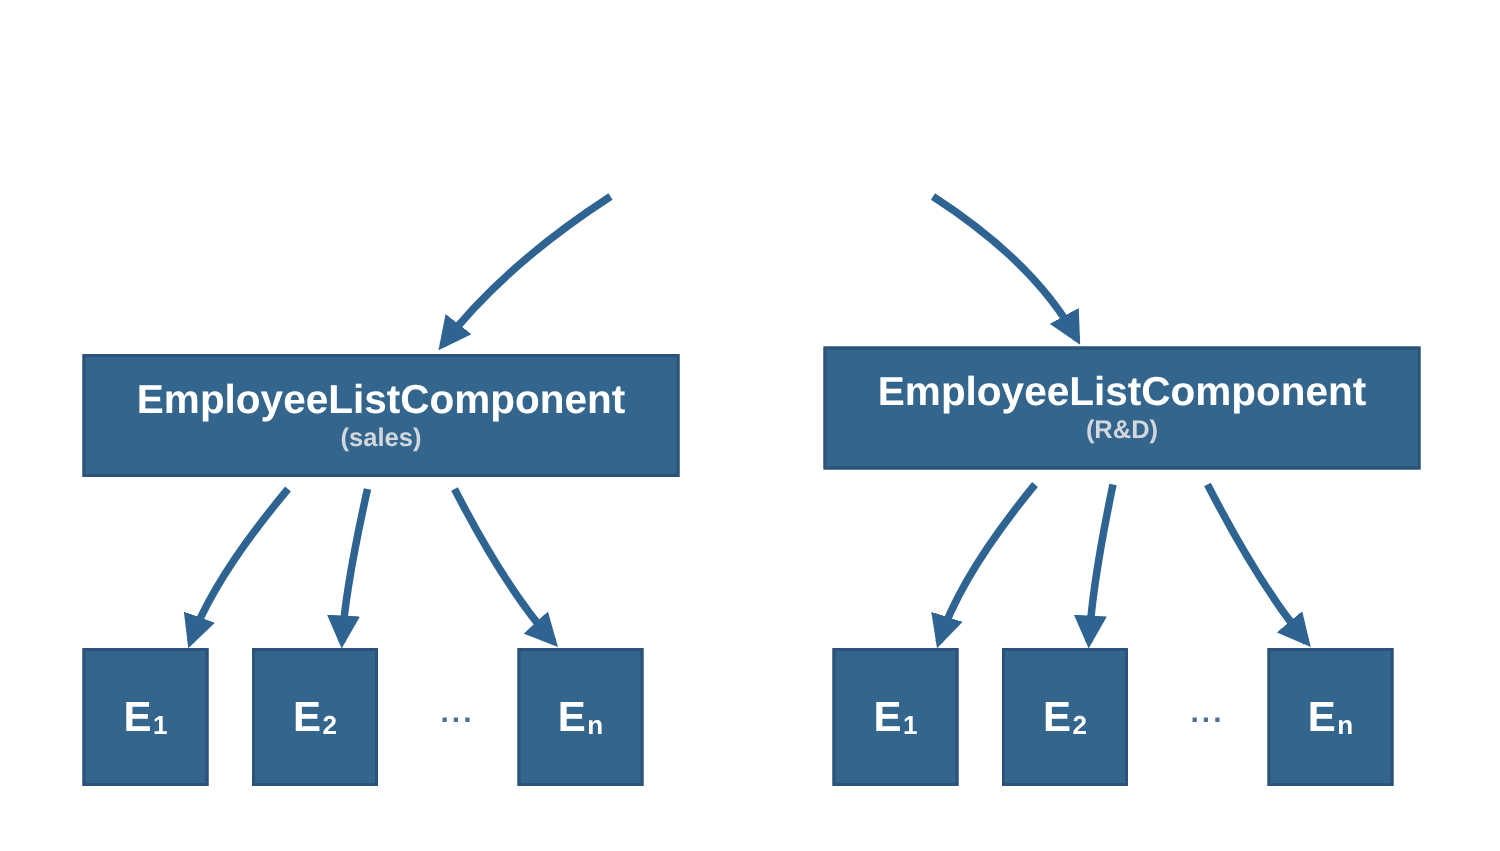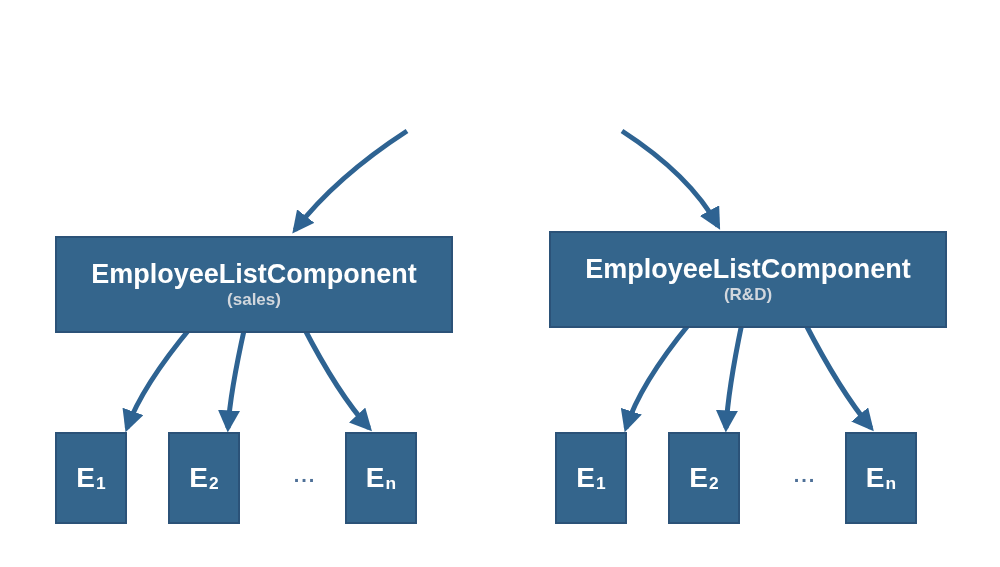--- a/index.html
+++ b/index.html
@@ -27,25 +27,25 @@
     background:var(--box-fill);
     border:2px solid var(--box-border);
     box-sizing:border-box;
     display:flex;flex-direction:column;
     align-items:center;justify-content:center;
     color:var(--title-text);
     font-weight:700;
     text-align:center;
   }
   .root-box{left:367px;top:40px;width:268px;height:90px;font-size:27px;}
-  .branch-box{width:398px;height:97px;font-size:27px;line-height:1.1;}
+  .branch-box{width:398px;height:82px;font-size:27px;line-height:1.1;}
   .branch-sales{left:55px;top:236px;}
   .branch-rnd{left:549px;top:231px;}
   .subtitle{font-size:17px;color:var(--subtitle-text);margin-top:1px;}
-  .leaf-box{width:72px;height:92px;top:432px;font-size:28px;}
+  .leaf-box{width:84px;height:92px;top:432px;font-size:28px;}
   .leaf-1-sales{left:55px;}
   .leaf-2-sales{left:168px;}
   .leaf-n-sales{left:345px;}
   .leaf-1-rnd{left:555px;}
   .leaf-2-rnd{left:668px;}
   .leaf-n-rnd{left:845px;}
   .e-sub{font-size:0.62em;vertical-align:baseline;position:relative;bottom:-0.12em;margin-left:1px;}
   .ellipsis{
     position:absolute;top:464px;width:44px;
     color:var(--ellipsis);font-weight:700;font-size:20px;

